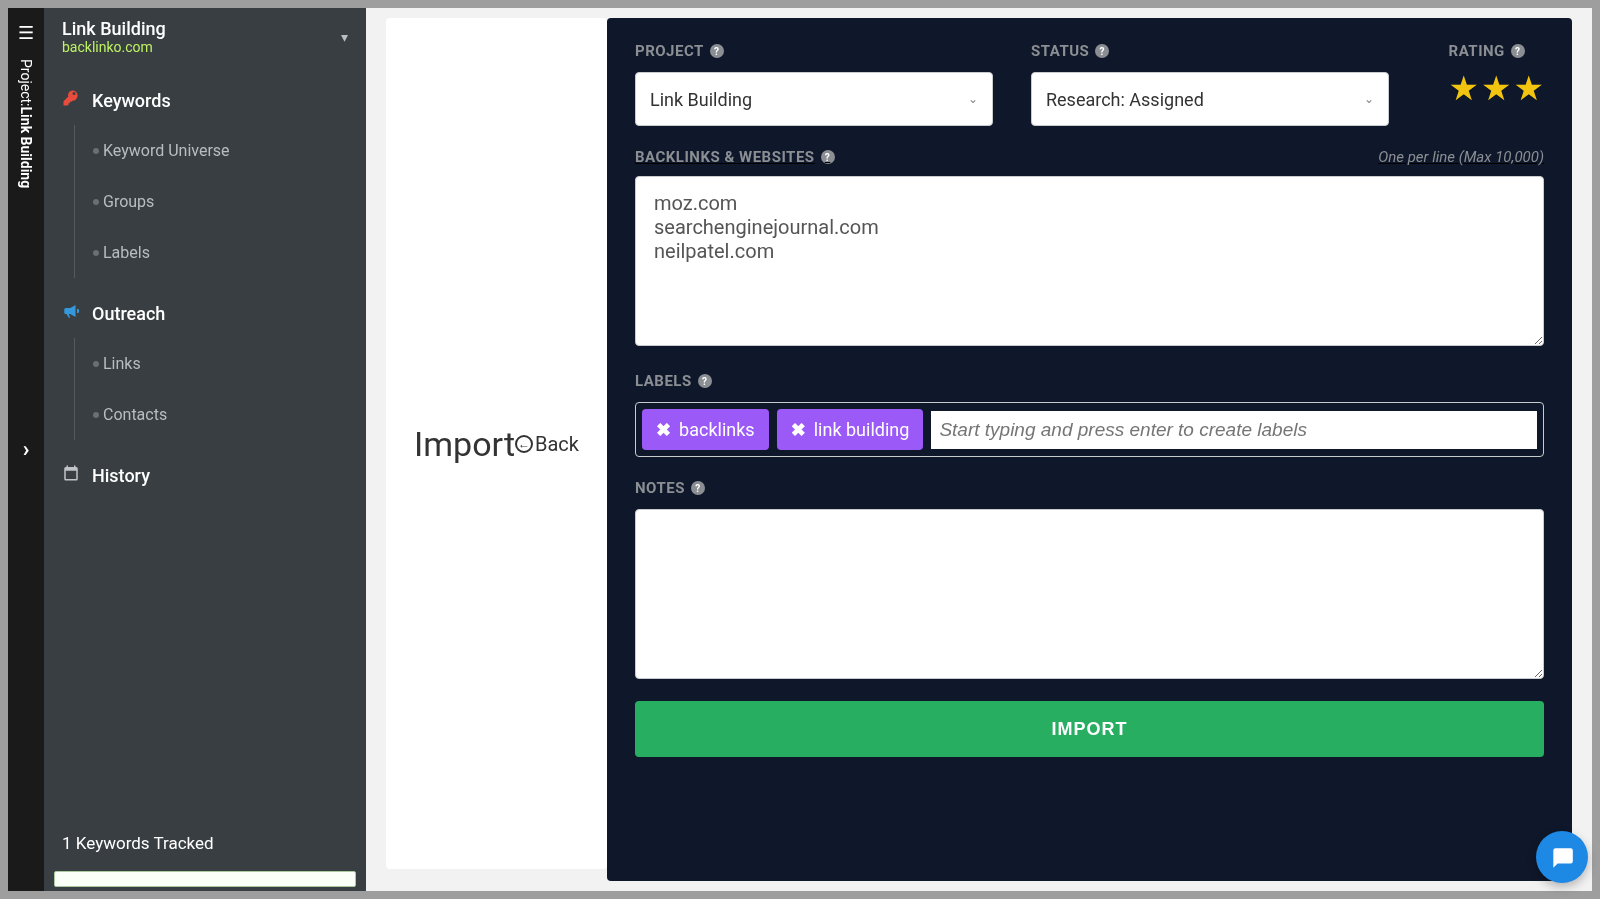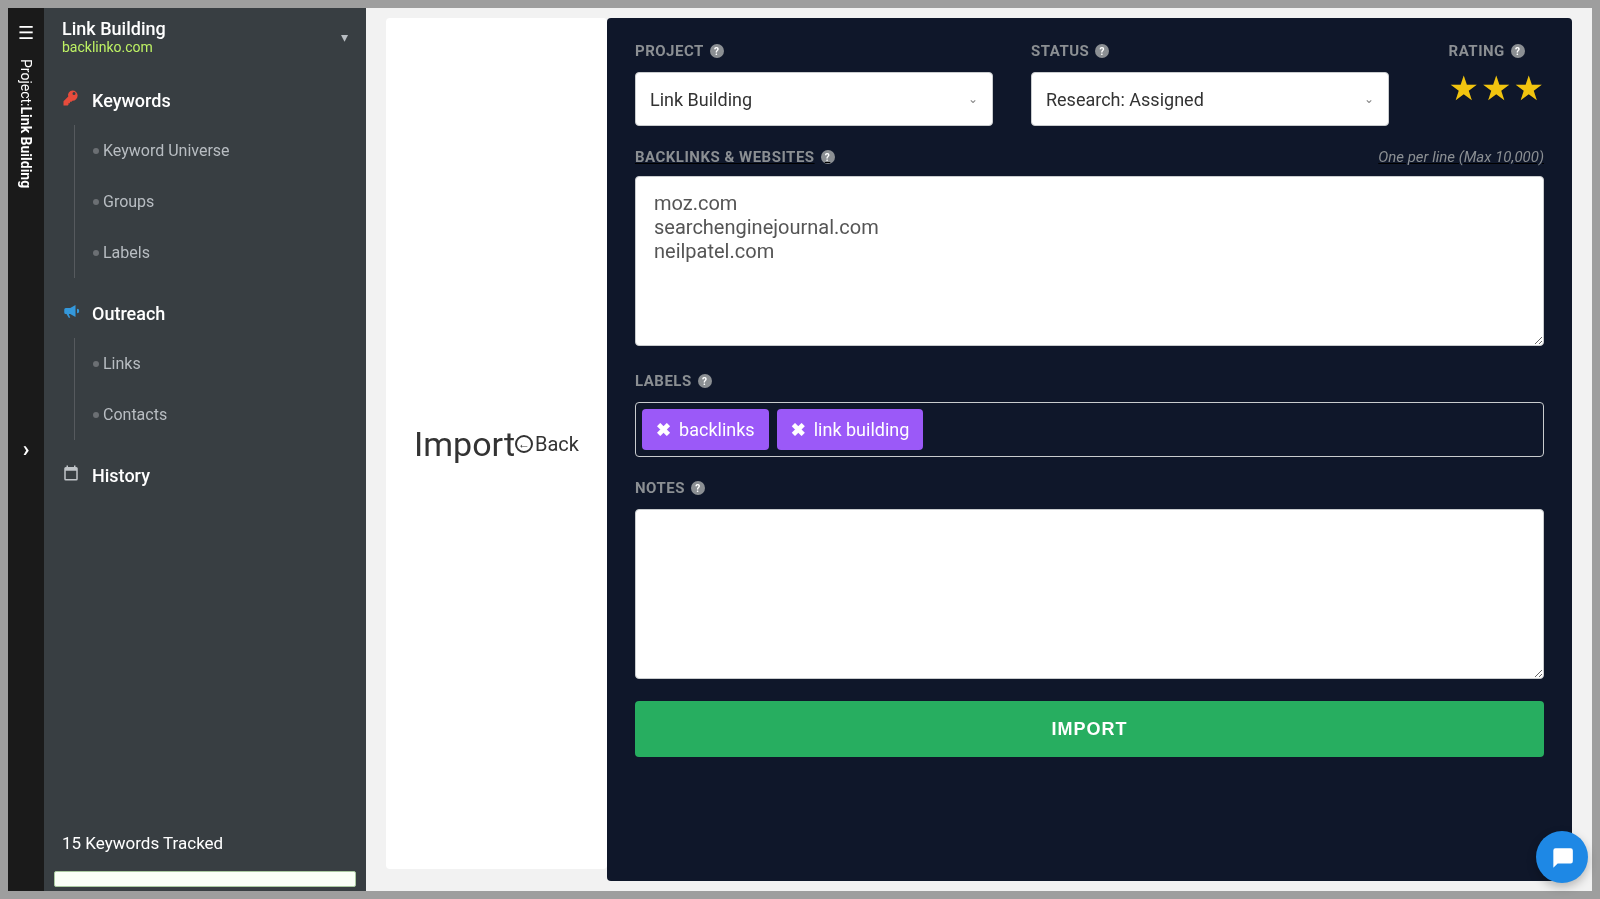--- a/index.html
+++ b/index.html
@@ -390,21 +390,21 @@
       <div class="nav-heading">
         <span class="icon icon-cal">
           <svg width="18" height="18" viewBox="0 0 24 24" fill="currentColor">
               <path d="M19 4h-1V2h-2v2H8V2H6v2H5a2 2 0 00-2 2v14a2 2 0 002 2h14a2 2 0 002-2V6a2 2 0 00-2-2zm0 16H5V9h14v11z"></path>
             </svg>
         </span>
         <span>History</span>
       </div>
     </div>
 
-    <div class="sidebar-footer">15 Keywords Tracked</div>
+    <div class="sidebar-footer">1 Keywords Tracked</div>
     <div class="sidebar-bar"></div>
   </div>
 
   <div class="main">
     <div class="main-header">
       <h1 class="main-title">Import</h1>
       <div class="back-link">
         <span class="back-glyph">←</span>
         <span>Back</span>
       </div>
@@ -468,20 +468,21 @@
         </div>
         <div class="labels-box">
           <span class="tag">
             <span class="tag-x">✖</span>
             <span>backlinks</span>
           </span>
           <span class="tag">
             <span class="tag-x">✖</span>
             <span>link building</span>
           </span>
+          <input class="labels-input" placeholder="Start typing and press enter to create labels" style="">
         </div>
       </div>
 
       <div>
         <div class="field-label">
           <span>NOTES</span>
           <span class="help">?</span>
         </div>
         <textarea class="notes" style=""></textarea>
       </div>

